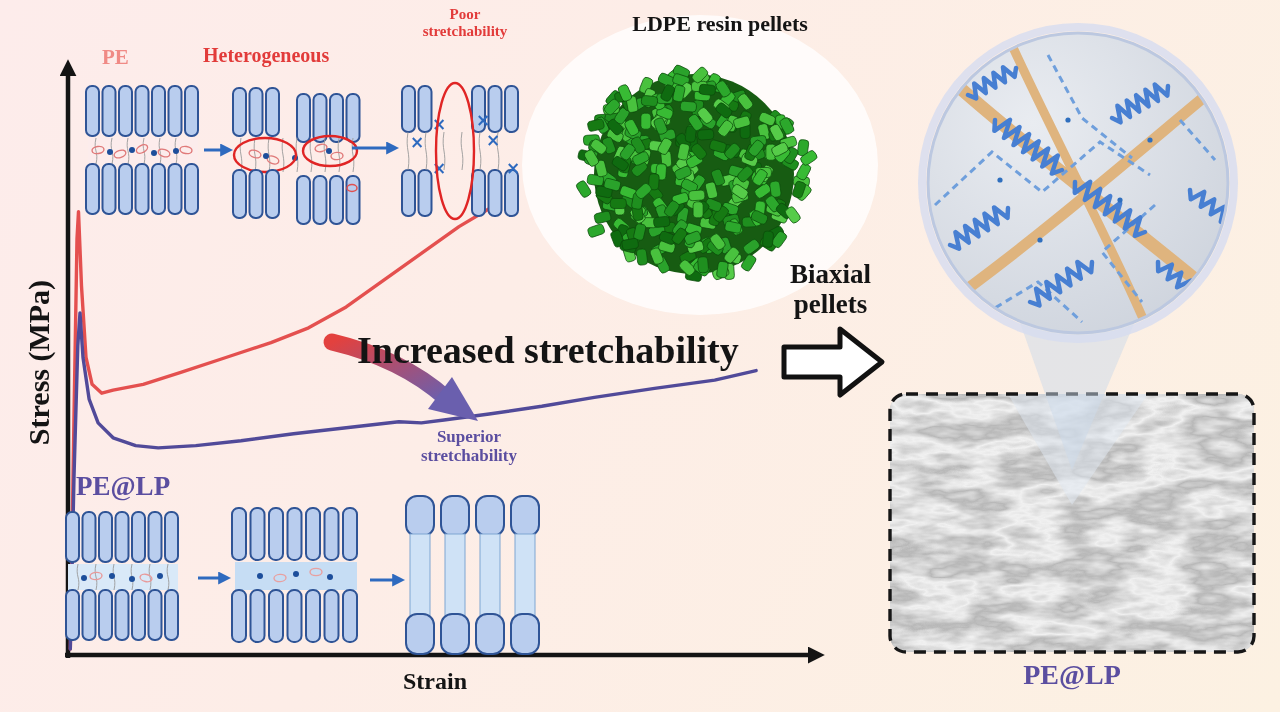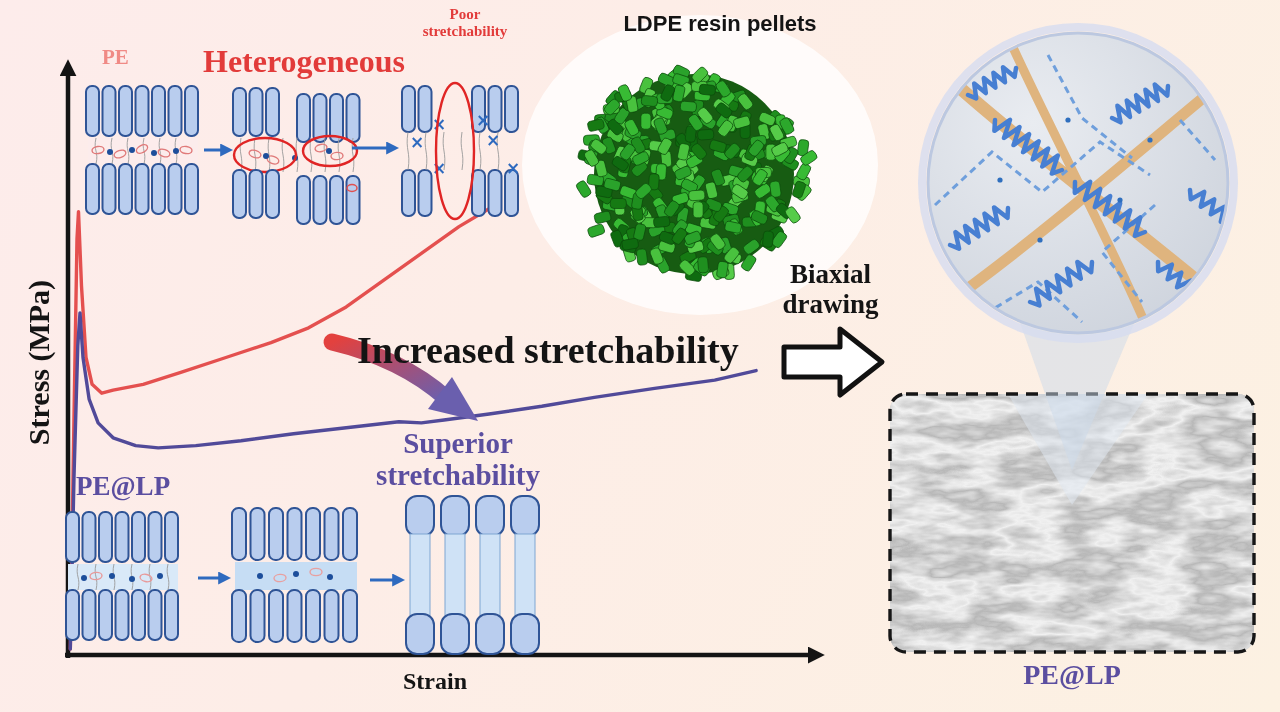--- a/index.html
+++ b/index.html
@@ -2,21 +2,21 @@
 <html><head>
 <meta charset="utf-8">
 <style>
 *{box-sizing:border-box}
 body{margin:0;background:#ffffff}
 .canvas{position:relative;width:1280px;height:712px;overflow:hidden;
   background:linear-gradient(118deg,#fdeceb 0%,#fdede7 40%,#fcf1e2 100%)}
 #scene{position:absolute;left:0;top:0}
 .lbl{position:absolute;line-height:1.1;white-space:pre-line}
 .serif{font-family:"Liberation Serif","DejaVu Serif",serif}
-.sans{font-family:Liberation Sans, sans-serif}
+.sans{font-family:Liberation Serif, serif}
 .b{font-weight:bold}
 .ctr{text-align:center}
 .cRed{color:#e23b3a}
 .cSalmon{color:#f08a85}
 .cPurple{color:#5b4ea0}
 .cBlack{color:#141414}
 .cap{fill:#b9cdee;stroke:#2f5496;stroke-width:2}
 .redring{fill:none;stroke:#e02525;stroke-width:2.4}
 .axis{stroke:#141414;stroke-width:4.5}
 .barrow{stroke:#2e6abf;stroke-width:3;marker-end:url(#mBlue)}
@@ -552,27 +552,27 @@
           <circle cx="1068" cy="120" r="2.6" fill="#2f6fbe"></circle>
           <circle cx="1120" cy="200" r="2.6" fill="#2f6fbe"></circle>
           <circle cx="1040" cy="240" r="2.6" fill="#2f6fbe"></circle>
           <circle cx="1150" cy="140" r="2.6" fill="#2f6fbe"></circle>
         </g>
         <circle cx="1078" cy="183" r="150" fill="none" stroke="#bcc8e0" stroke-width="3"></circle>
       </g>
 </svg>
 
 <div class="lbl serif b cSalmon" style="left:102px;top:46px;font-size:21px">PE</div>
-<div class="lbl serif b cRed" style="left:203px;top:44px;font-size:32px">Heterogeneous</div>
+<div class="lbl serif b cRed" style="left:203px;top:44px;font-size:20px">Heterogeneous</div>
 <div class="lbl serif b cRed ctr" style="left:385px;top:6px;width:160px;font-size:15px">Poor
 stretchability</div>
 <div class="lbl sans b cBlack ctr" style="left:580px;top:12px;width:280px;font-size:22px">LDPE resin pellets</div>
 <div class="lbl serif b cBlack" style="left:357px;top:330px;font-size:38px">Increased stretchability</div>
-<div class="lbl serif b cPurple ctr" style="left:373px;top:428px;width:170px;font-size:29px">Superior
+<div class="lbl serif b cPurple ctr" style="left:384px;top:428px;width:170px;font-size:17px">Superior
 stretchability</div>
 <div class="lbl serif b cPurple" style="left:76px;top:472px;font-size:27px">PE@LP</div>
 <div class="lbl serif b cBlack ctr" style="left:758px;top:260px;width:145px;font-size:27px">Biaxial
-drawing</div>
+pellets</div>
 <div class="lbl serif b cBlack ctr" style="left:300px;top:668px;width:270px;font-size:24px">Strain</div>
 <div class="lbl serif b cBlack ctr" style="left:-112px;top:346px;width:300px;font-size:30px;transform:rotate(-90deg)">Stress (MPa)</div>
 <div class="lbl serif b cPurple ctr" style="left:888px;top:660px;width:368px;font-size:28px">PE@LP</div>
 
 </div>
 
 </body></html>

